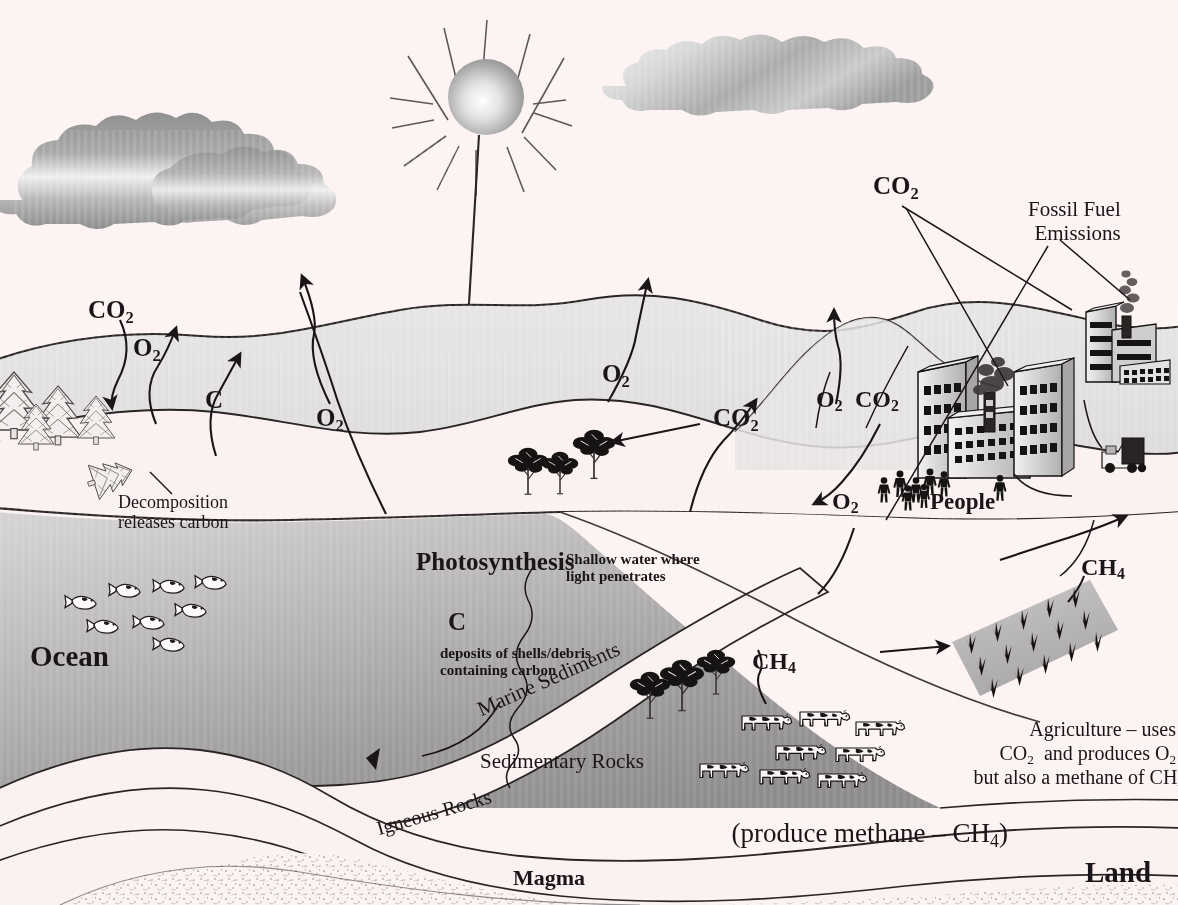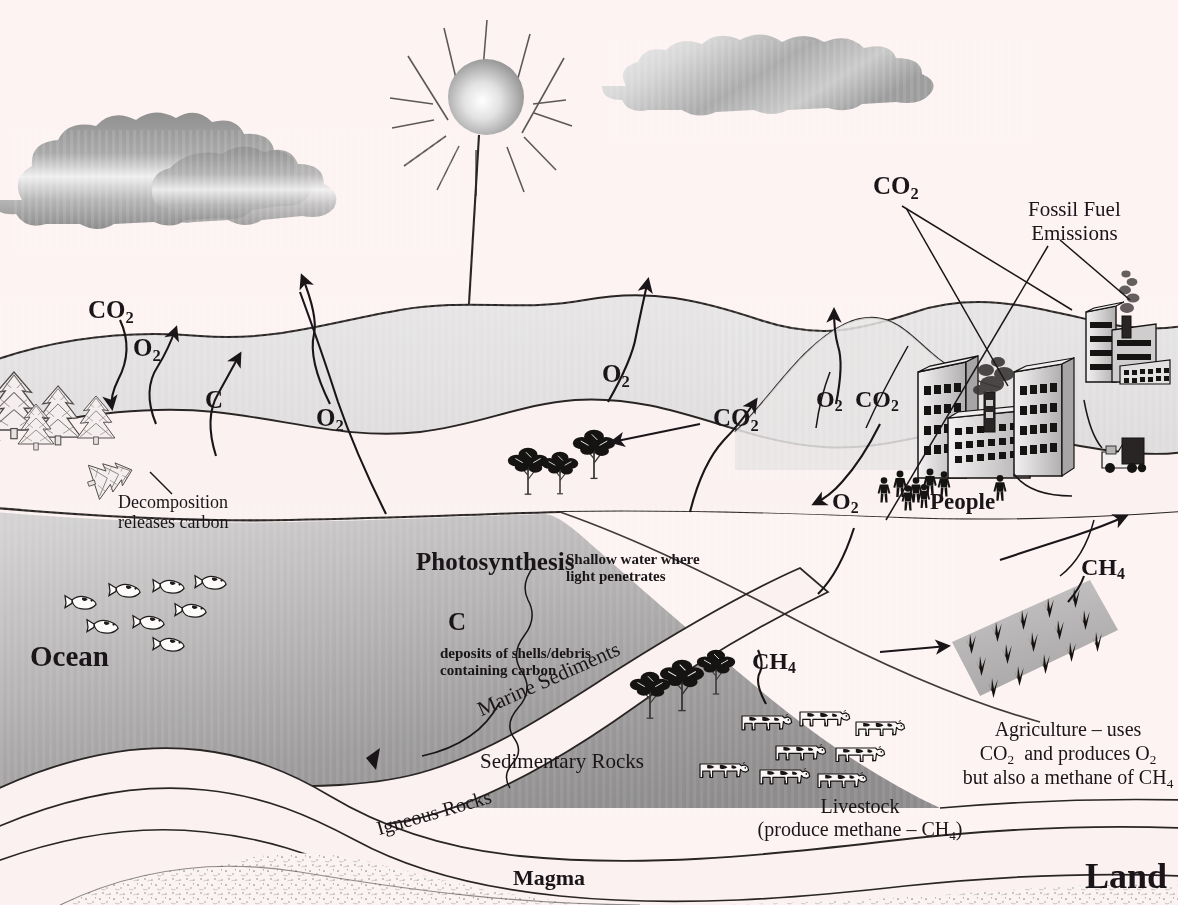--- a/index.html
+++ b/index.html
@@ -6,21 +6,21 @@
   #stage{
     position:relative;width:1178px;height:905px;overflow:hidden;
     background:#fdf3f3;
     font-family:"Liberation Serif", serif;
   }
   #art{position:absolute;left:0;top:0;width:1178px;height:905px;}
   .lbl{position:absolute;color:#1a1518;line-height:1.12;white-space:pre;}
   .bold{font-weight:bold;}
   .sub{font-size:0.66em;vertical-align:-0.28em;}
   .serifplain{font-family:"Liberation Serif", serif;font-weight:normal;}
-  .ctr{text-align:center;}
+  .ctr{text-align:right;}
 </style>
 </head>
 <body>
 
 <div id="stage">
 
 <svg id="art" viewBox="0 0 1178 905" xmlns="http://www.w3.org/2000/svg">
   <defs>
     <linearGradient id="gSun" x1="0.35" y1="0.3" x2="0.8" y2="0.85">
       <stop offset="0%" stop-color="#ffffff"></stop>
@@ -547,38 +547,37 @@
 
 <div class="lbl bold" style="left:566px;top:551px;font-size:15px;"><span>Shallow water where
 light penetrates</span></div>
 
 <div class="lbl bold" style="left:440px;top:645px;font-size:15px;"><span>deposits of shells/debris
 containing carbon</span></div>
 
 
 <div class="lbl bold" style="left:30px;top:640px;font-size:29px;"><span>Ocean</span></div>
 
-<div class="lbl bold" style="left:1085px;top:856px;font-size:36px;text-align:right;"><span>Land</span></div>
+<div class="lbl bold" style="left:1085px;top:856px;font-size:29px;text-align:right;"><span>Land</span></div>
 
 <div class="lbl serifplain" style="left:474px;top:700px;font-size:21px;transform:rotate(-24deg);transform-origin:left top;"><span>Marine Sediments</span></div>
 
 <div class="lbl serifplain" style="left:480px;top:750px;font-size:21px;"><span>Sedimentary Rocks</span></div>
 
 <div class="lbl serifplain" style="left:374px;top:818px;font-size:20px;transform:rotate(-16deg);transform-origin:left top;"><span>Igneous Rocks</span></div>
 
 <div class="lbl bold" style="left:513px;top:866px;font-size:22px;"><span>Magma</span></div>
 
 <div class="lbl bold" style="left:930px;top:489px;font-size:23px;"><span>People</span></div>
 
 <div class="lbl serifplain ctr" style="left:1028px;top:198px;font-size:21px;"><span>Fossil Fuel
 Emissions</span></div>
 
-<div class="lbl serifplain ctr" style="left:735px;top:795px;font-size:20px;width:250px;"><span>Livestock</span></div>
-
-<div class="lbl serifplain ctr" style="left:712px;top:818px;font-size:20px;width:296px;"><span>(produce methane – CH</span><span class="sub">4</span><span>)</span></div>
+
+<div class="lbl serifplain ctr" style="left:712px;top:818px;font-size:27px;width:296px;"><span>(produce methane – CH</span><span class="sub">4</span><span>)</span></div>
 
 <div class="lbl serifplain ctr" style="left:960px;top:718px;font-size:20px;width:216px;"><span>Agriculture – uses</span></div>
 
 <div class="lbl serifplain ctr" style="left:960px;top:742px;font-size:20px;width:216px;"><span>CO</span><span class="sub">2</span><span>  and produces O</span><span class="sub">2</span></div>
 
 <div class="lbl serifplain ctr" style="left:952px;top:766px;font-size:20px;width:232px;"><span>but also a methane of CH</span><span class="sub">4</span></div>
 
 </div>
 
 </body></html>

